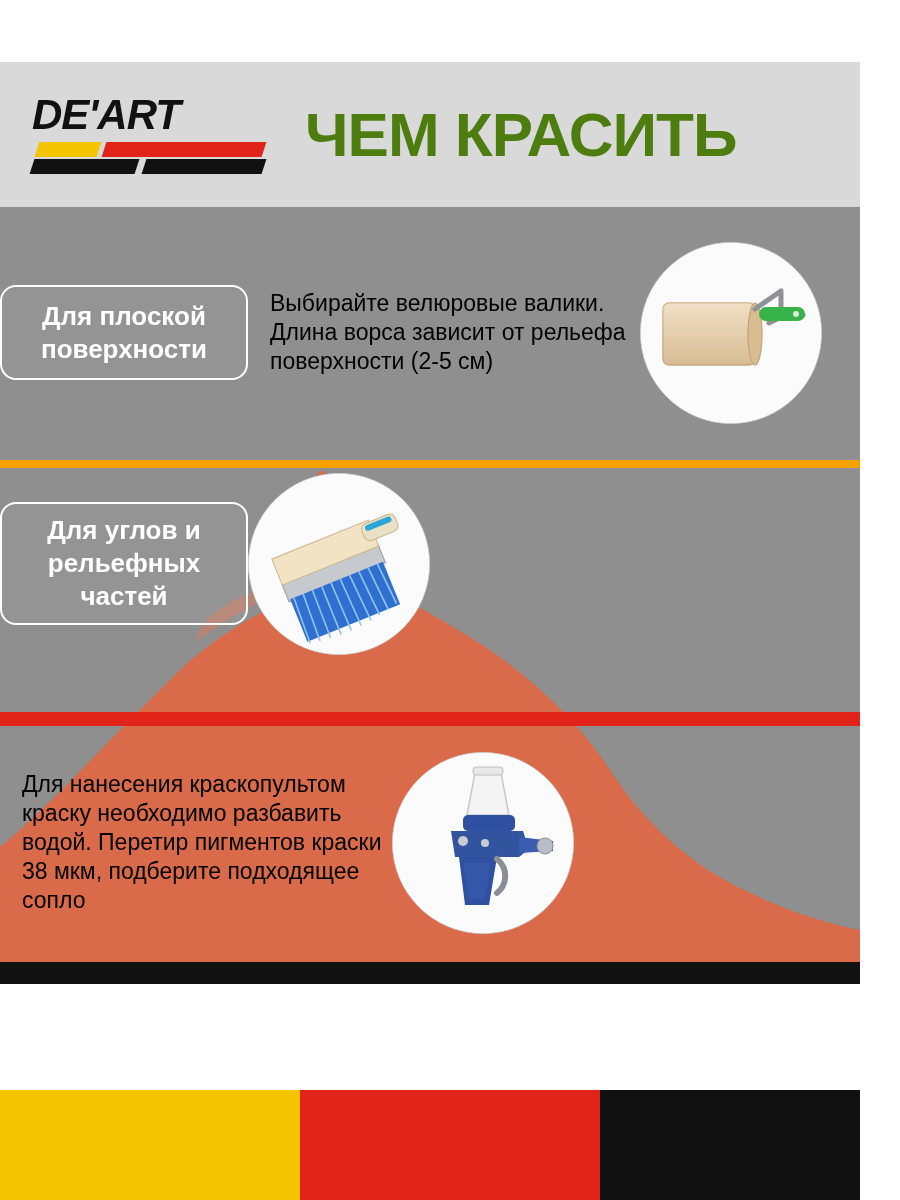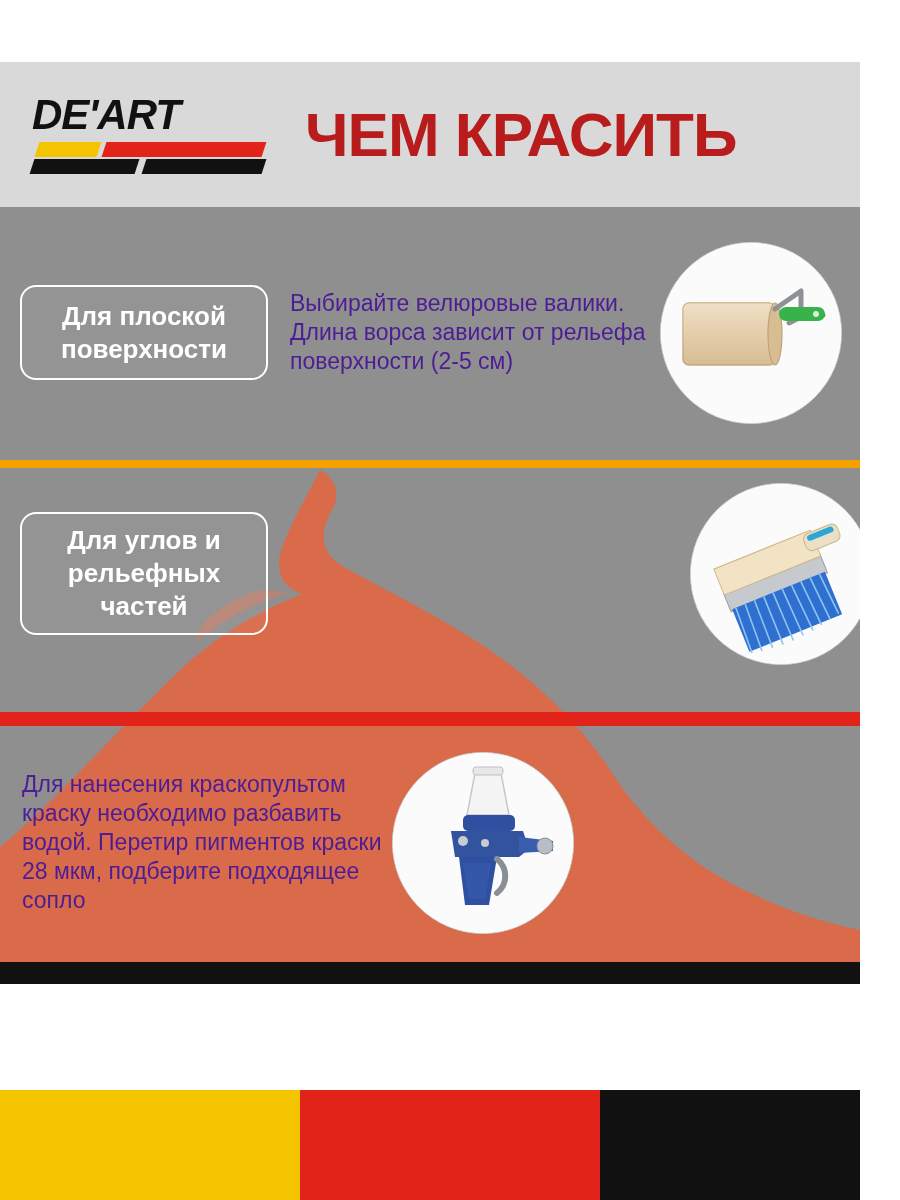--- a/index.html
+++ b/index.html
@@ -58,21 +58,21 @@
   .stripe-red    { left: 72px; top: 0px;  width: 160px; background: #e2231a; transform: skewX(-18deg); }
   .stripe-black1 { left: 0px;  top: 17px; width: 105px; background: #111111; transform: skewX(-18deg); }
   .stripe-black2 { left: 112px;top: 17px; width: 120px; background: #111111; transform: skewX(-18deg); }
 
   .header-title {
     margin-left: 38px;
     font-family: "Liberation Sans", sans-serif;
     font-weight: bold;
     font-size: 62px;
     line-height: 62px;
-    color: #b91c1c;
+    color: #4d7c0f;
     letter-spacing: -1px;
     white-space: nowrap;
   }
 
   
   .splash {
     position: absolute;
     left: -40px; top: 470px;
     width: 900px; height: 640px;
     pointer-events: none;
@@ -87,28 +87,27 @@
   }
 
   
   .row {
     position: absolute; left: 0;
     width: 900px;
     display: flex; align-items: center;
     z-index: 3;
   }
   .row-1 { top: 225px; height: 215px; }
-  .row-2 { top: 466px; height: 215px; justify-content: space-between; }
+  .row-2 { top: 456px; height: 215px; }
   .row-3 { top: 735px; height: 215px; }
 
   .pill {
     flex: 0 0 auto;
     width: 248px;
     min-height: 95px;
-    margin-left: 20px;
     border: 2px solid #ffffff;
     border-radius: 16px;
     background: rgba(255,255,255,0.05);
     display: flex; align-items: center; justify-content: center;
     text-align: center;
     padding: 10px 28px;
   }
   .pill-text {
     font-family: "Liberation Sans", sans-serif;
     font-weight: bold;
@@ -116,21 +115,21 @@
     line-height: 33px;
     color: #ffffff;
   }
   .desc {
     flex: 1 1 auto;
     margin-left: 22px;
     margin-right: 10px;
     font-family: "Liberation Sans", sans-serif;
     font-size: 23px;
     line-height: 29px;
-    color: #4c1d95;
+    color: #000000;
     max-width: 360px;
   }
   .photo-circle {
     flex: 0 0 auto;
     width: 182px; height: 182px;
     border-radius: 50%;
     background: #ffffff;
     margin-right: 28px;
     position: relative;
     overflow: hidden;
@@ -248,21 +247,21 @@
             <line x1="126" y1="104" x2="129" y2="148"></line>
           </g>
         </g>
       </svg>
     </div>
   </div>
 
   <div class="sep sep-red"></div>
 
   <div class="row row-3">
-    <div class="desc">Для нанесения краскопультом краску необходимо разбавить водой. Перетир пигментов краски 28 мкм, подберите подходящее сопло</div>
+    <div class="desc">Для нанесения краскопультом краску необходимо разбавить водой. Перетир пигментов краски 38 мкм, подберите подходящее сопло</div>
     <div class="photo-circle">
       <svg viewBox="0 0 182 182" width="182" height="182">
         <rect x="0" y="0" width="182" height="182" fill="#fbfbfb"></rect>
         <path d="M74 62 L116 62 L108 20 L82 20 Z" fill="#f4f4f4" stroke="#c7c7c7" stroke-width="1.5"></path>
         <rect x="80" y="14" width="30" height="8" rx="3" fill="#e8e8e8" stroke="#c0c0c0"></rect>
         <rect x="70" y="62" width="52" height="16" rx="5" fill="#2f4fa0"></rect>
         <path d="M58 78 L130 78 L136 96 L126 104 L62 104 Z" fill="#32549f"></path>
         <path d="M126 84 L160 88 L160 98 L126 100 Z" fill="#3a5db0"></path>
         <circle cx="152" cy="93" r="8" fill="#b9bec6" stroke="#8a8f96"></circle>
         <path d="M66 104 L104 104 L96 152 L72 152 Z" fill="#2f4fa0"></path>

